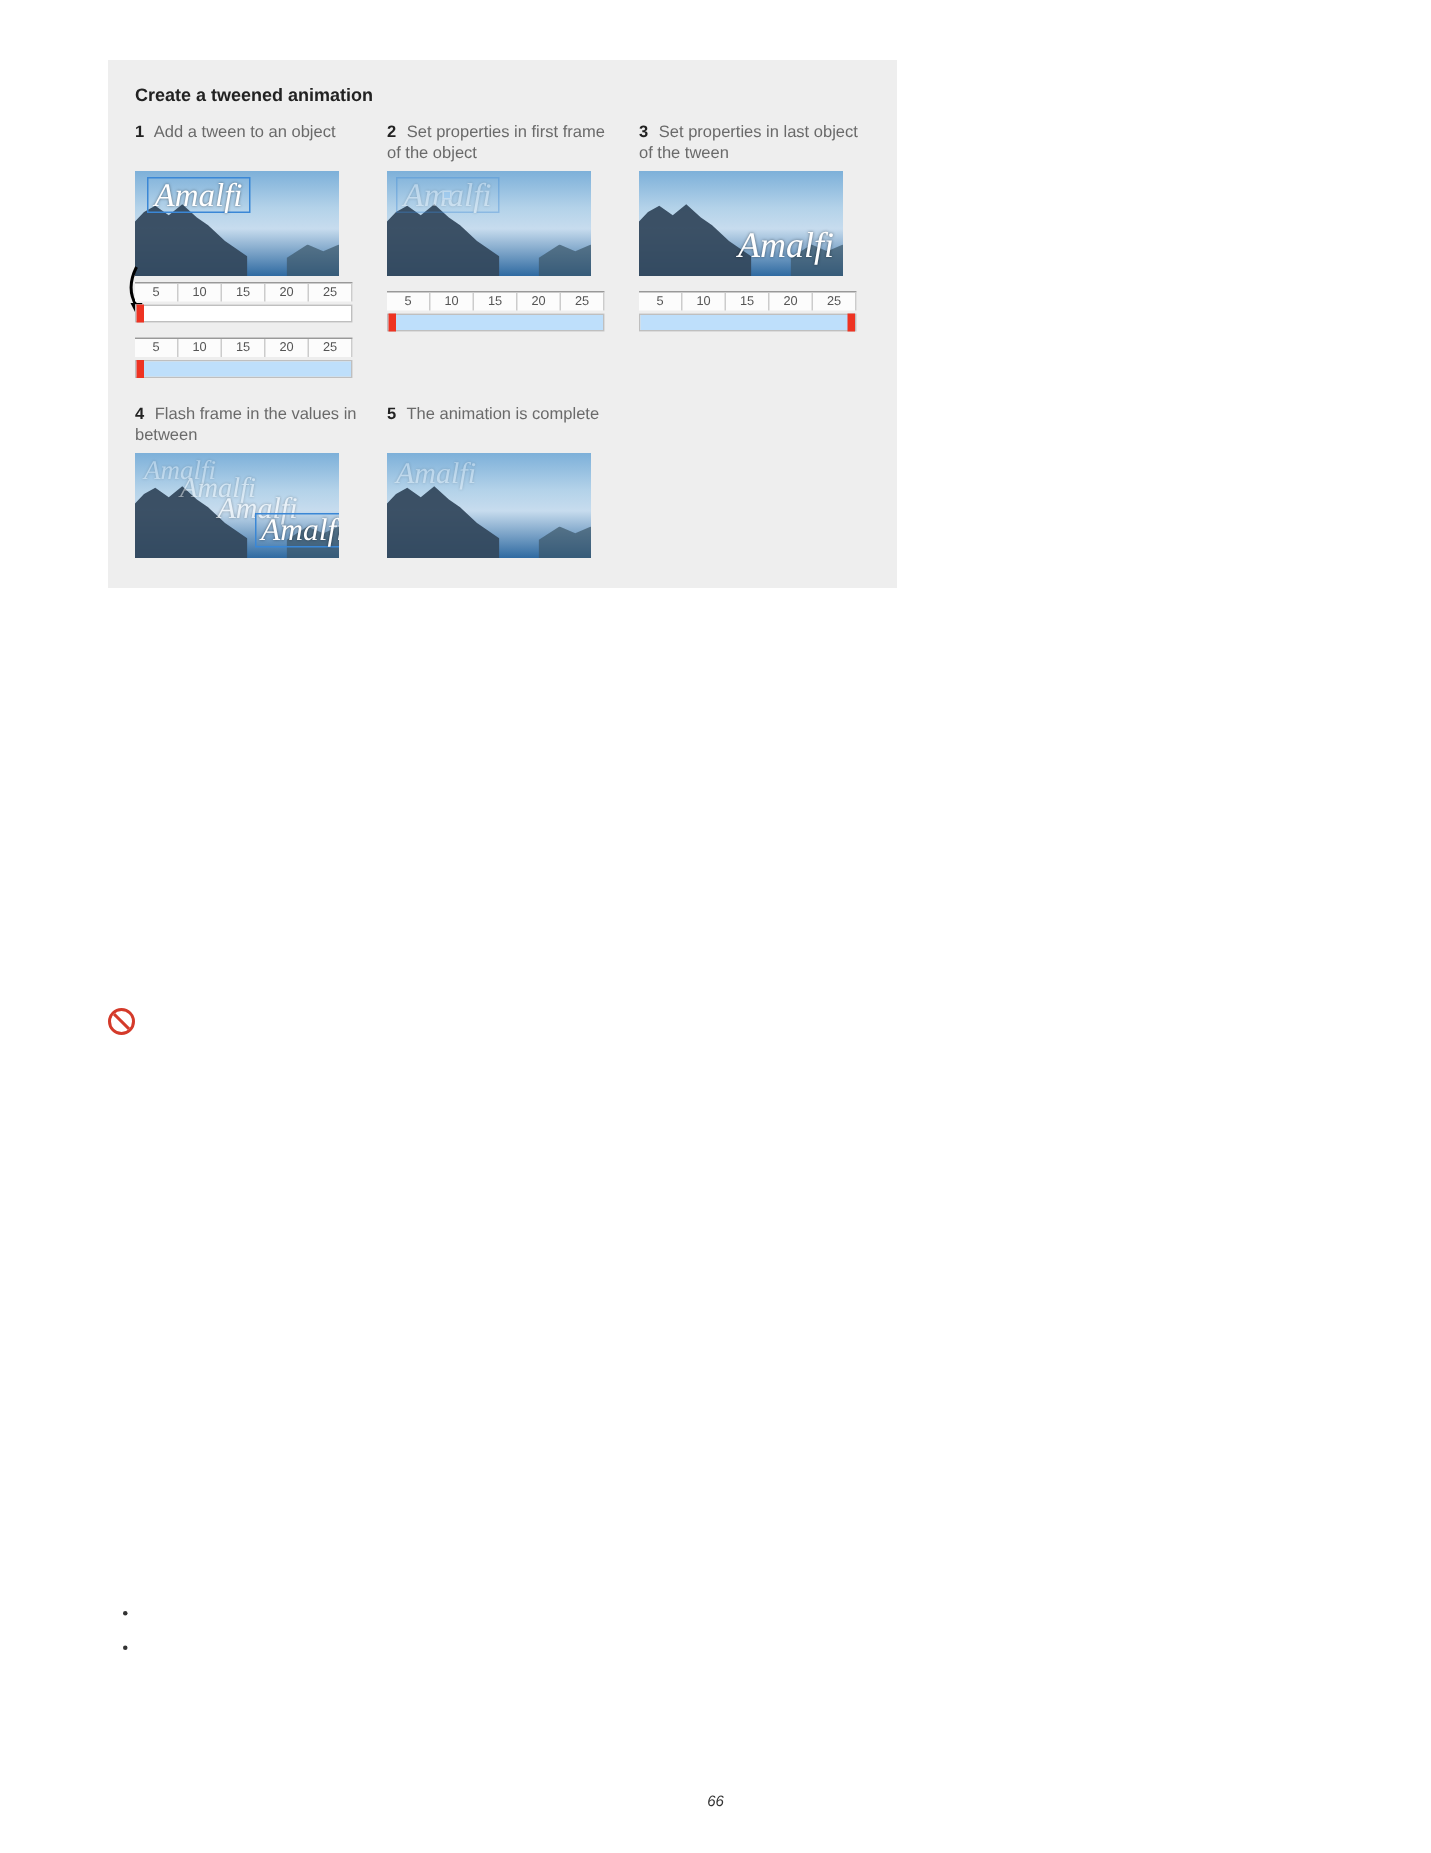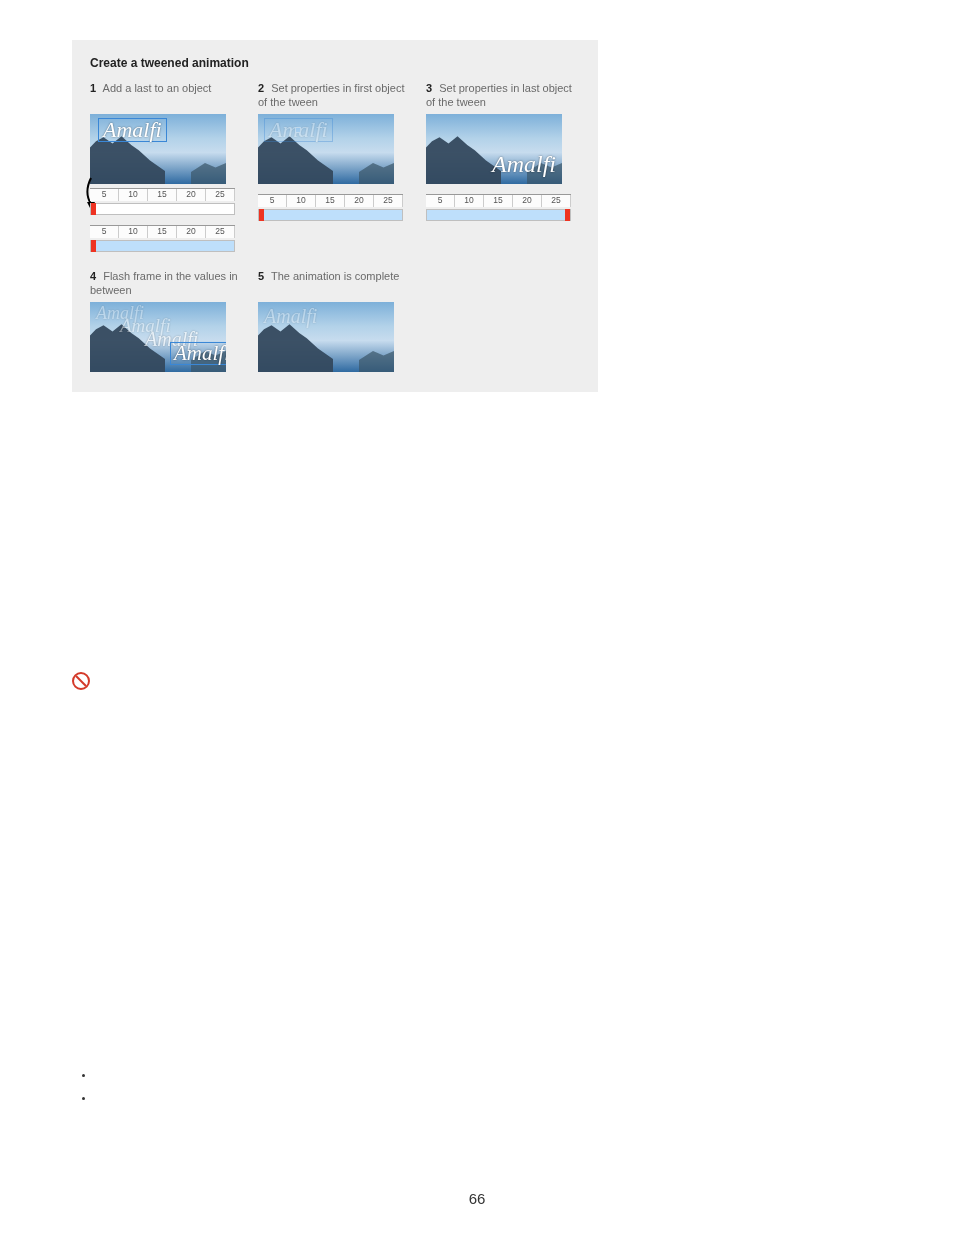--- a/index.html
+++ b/index.html
@@ -178,38 +178,39 @@
   ul.dots li {
     width: 3px; height: 3px; background: #333; border-radius: 50%;
     margin: 0 0 20px 0;
   }
 
   .page-num {
     position: absolute;
     bottom: 28px;
     left: 50%;
     transform: translateX(-50%);
-    font-size: 15px;
+    font-size: 10px;
     color: #333;
+    font-style: italic;
   }
 </style>
 </head>
 <body>
 
 <div class="page">
 
   <div class="figure-panel">
     <div class="figure-title">Create a tweened animation</div>
 
     <div class="figure-grid">
 
       <div class="figure-cell">
         <div class="step-label">
           <span class="num">1</span>
-          <span>Add a last to an object</span>
+          <span>Add a tween to an object</span>
         </div>
         <div style="position:relative">
           <div class="scene">
             <div class="mountain"></div>
               <div class="cliff"></div>
             <div class="amalfi sel" style="left:8px;top:4px;padding:0 4px;">Amalfi</div>
           </div>
           <div class="arrow">
             <svg viewBox="0 0 14 36">
                 <path d="M7 2 C 2 12, 2 20, 7 28" stroke="#000" stroke-width="2" fill="none"></path>
@@ -240,21 +241,21 @@
               <div class="fill" style="left:0;right:0"></div>
               <div class="head-r" style="left:0"></div>
             </div>
           </div>
         </div>
       </div>
 
       <div class="figure-cell">
         <div class="step-label">
           <span class="num">2</span>
-          <span>Set properties in first object of the tween</span>
+          <span>Set properties in first frame of the object</span>
         </div>
         <div class="scene">
           <div class="mountain"></div>
             <div class="cliff"></div>
           <div class="amalfi sel with-anchor" style="left:6px;top:4px;padding:0 4px;opacity:.35;">Amalfi</div>
         </div>
         <div class="ruler">
           <div class="ticks">
             <span>5</span>
             <span>10</span>

